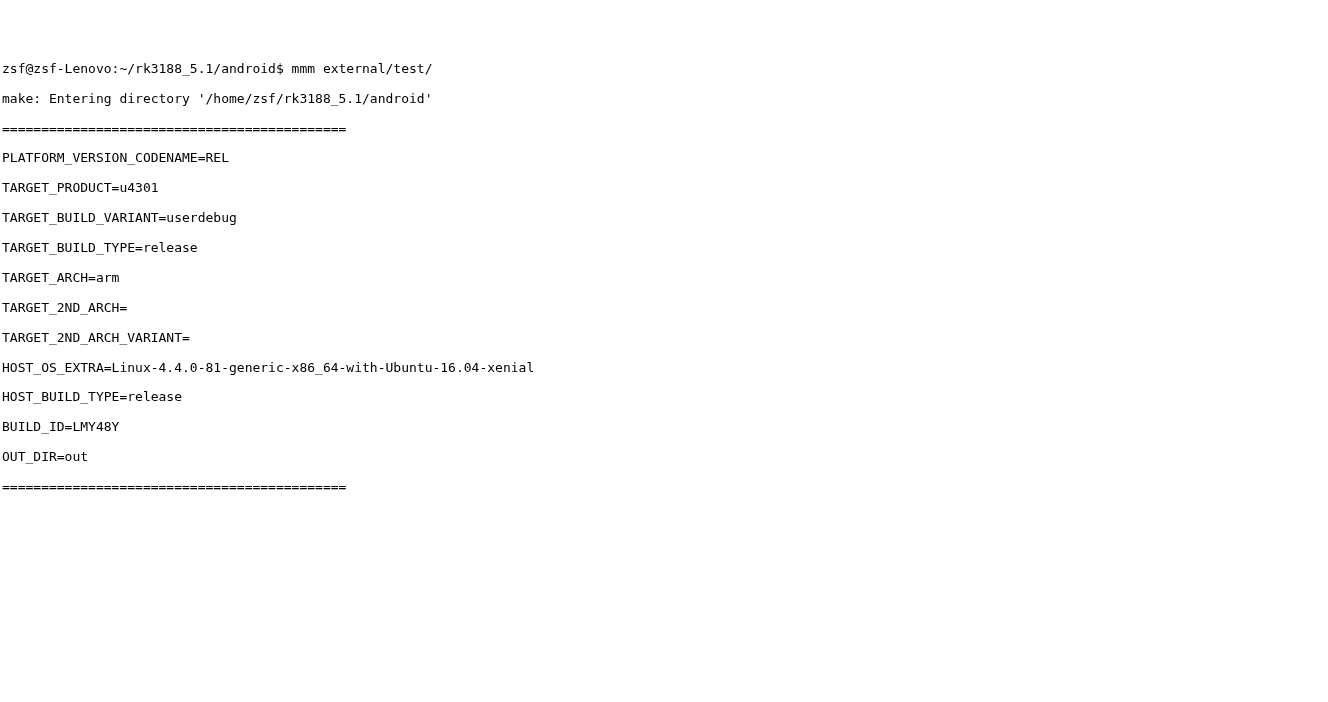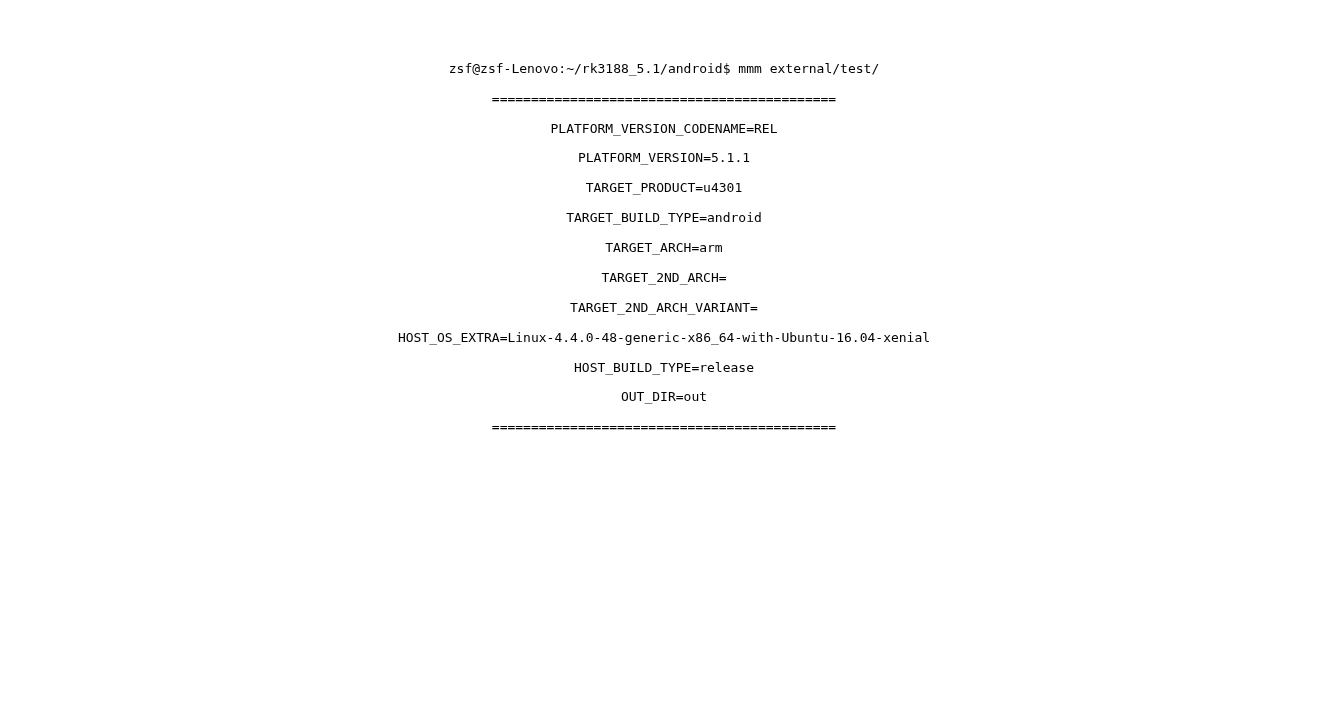--- a/index.html
+++ b/index.html
@@ -6,38 +6,40 @@
       margin: 0;
       padding: 2px;
       font-family: "DejaVu Sans Mono", "Liberation Mono", monospace;
       font-size: 13px;
       line-height: 1.15;
       background: #ffffff;
       color: #000000;
       white-space: pre;
       overflow-x: hidden;
     }
-    .line { display: block; text-align: center; }
+    .line { display: block; }
   </style>
 </head>
 <body>
 
 
 
 <div id="terminal"><span class="line">zsf@zsf-Lenovo:~/rk3188_5.1/android$ mmm external/test/</span>
+<span class="line">make: Entering directory '/home/zsf/rk3188_5.1/android'</span>
 <span class="line">============================================</span>
 <span class="line">PLATFORM_VERSION_CODENAME=REL</span>
-<span class="line">PLATFORM_VERSION=5.1.1</span>
 <span class="line">TARGET_PRODUCT=u4301</span>
-<span class="line">TARGET_BUILD_TYPE=android</span>
+<span class="line">TARGET_BUILD_VARIANT=userdebug</span>
+<span class="line">TARGET_BUILD_TYPE=release</span>
 <span class="line">TARGET_ARCH=arm</span>
 <span class="line">TARGET_2ND_ARCH=</span>
 <span class="line">TARGET_2ND_ARCH_VARIANT=</span>
-<span class="line">HOST_OS_EXTRA=Linux-4.4.0-48-generic-x86_64-with-Ubuntu-16.04-xenial</span>
+<span class="line">HOST_OS_EXTRA=Linux-4.4.0-81-generic-x86_64-with-Ubuntu-16.04-xenial</span>
 <span class="line">HOST_BUILD_TYPE=release</span>
+<span class="line">BUILD_ID=LMY48Y</span>
 <span class="line">OUT_DIR=out</span>
 <span class="line">============================================</span>
 
 
 
 
 
 
 
 

